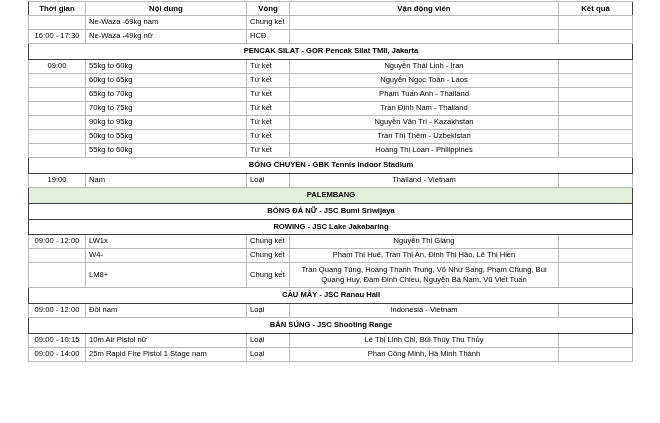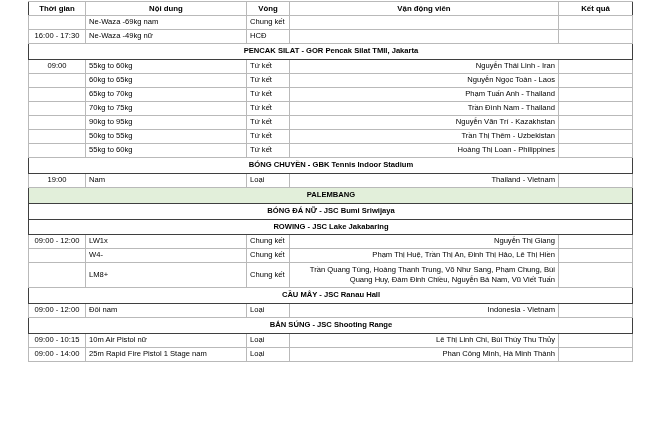--- a/index.html
+++ b/index.html
@@ -64,21 +64,21 @@
   }
   td.event {
     text-align: left;
     border-right: 1px solid #3f3f3f;
   }
   td.round {
     text-align: left;
     border-right: 1px solid #3f3f3f;
   }
   td.athlete {
-    text-align: right;
+    text-align: center;
     border-right: 1px solid #3f3f3f;
   }
   td.result {
     text-align: left;
     border-right: 1px solid #3f3f3f;
   }
   tr.section td.section-cell {
     font-weight: bold;
     text-align: center;
     padding: 3px 3px 3px 4px;

